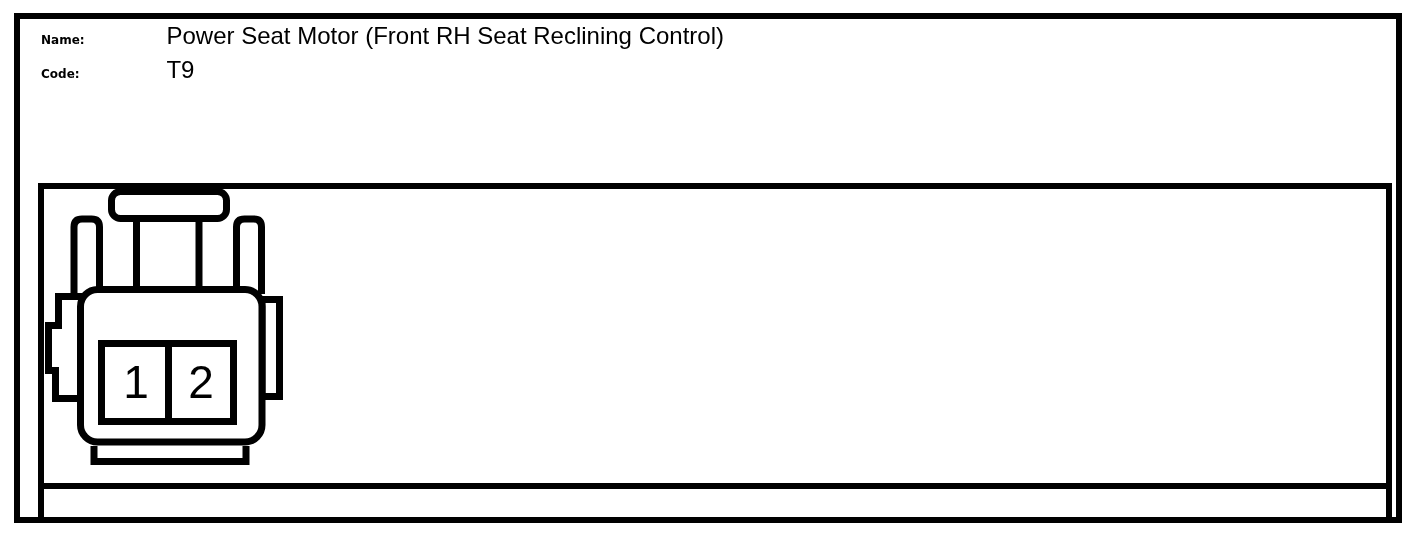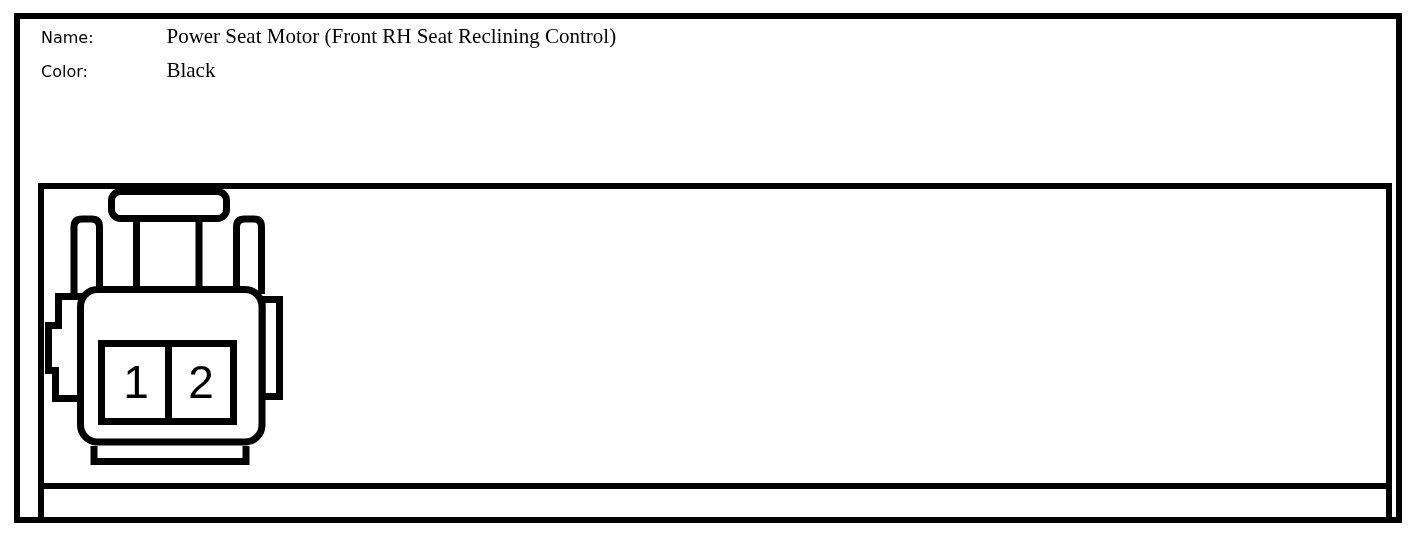--- a/index.html
+++ b/index.html
@@ -34,26 +34,26 @@
   .field-row {
     height: 22px;
     margin-bottom: 12px;
     white-space: nowrap;
     line-height: 22px;
   }
   .field-label {
     display: inline-block;
     width: 121px;
     font-family: "DejaVu Sans", sans-serif;
-    font-weight: normal;
-    font-size: 16px;
+    font-weight: bold;
+    font-size: 12px;
   }
   .field-value {
-    font-family: Liberation Serif, serif;
-    font-size: 21px;
+    font-family: Liberation Sans, sans-serif;
+    font-size: 24px;
   }
   .big-box {
     position: absolute;
     left: 38px;
     top: 183px;
     width: 1354px;
     height: 306px;
     border: 6px solid #000;
     box-sizing: border-box;
     background: #ffffff;
@@ -97,22 +97,22 @@
 <div class="page">
 
   <div class="outer-frame"></div>
 
   <div class="header">
     <div class="field-row">
       <span class="field-label">Name:</span>
       <span class="field-value">Power Seat Motor (Front RH Seat Reclining Control)</span>
     </div>
     <div class="field-row">
-      <span class="field-label">Color:</span>
-      <span class="field-value">Black</span>
+      <span class="field-label">Code:</span>
+      <span class="field-value">T9</span>
     </div>
   </div>
 
   <div class="big-box"></div>
   <div class="thin-box"></div>
 
   <svg class="connector-svg" width="1408" height="534" viewBox="0 0 1408 534" xmlns="http://www.w3.org/2000/svg">
 
     <path class="stroke" d="M136.5,219 L136.5,292"></path>
     <path class="stroke" d="M199,219 L199,292"></path>

